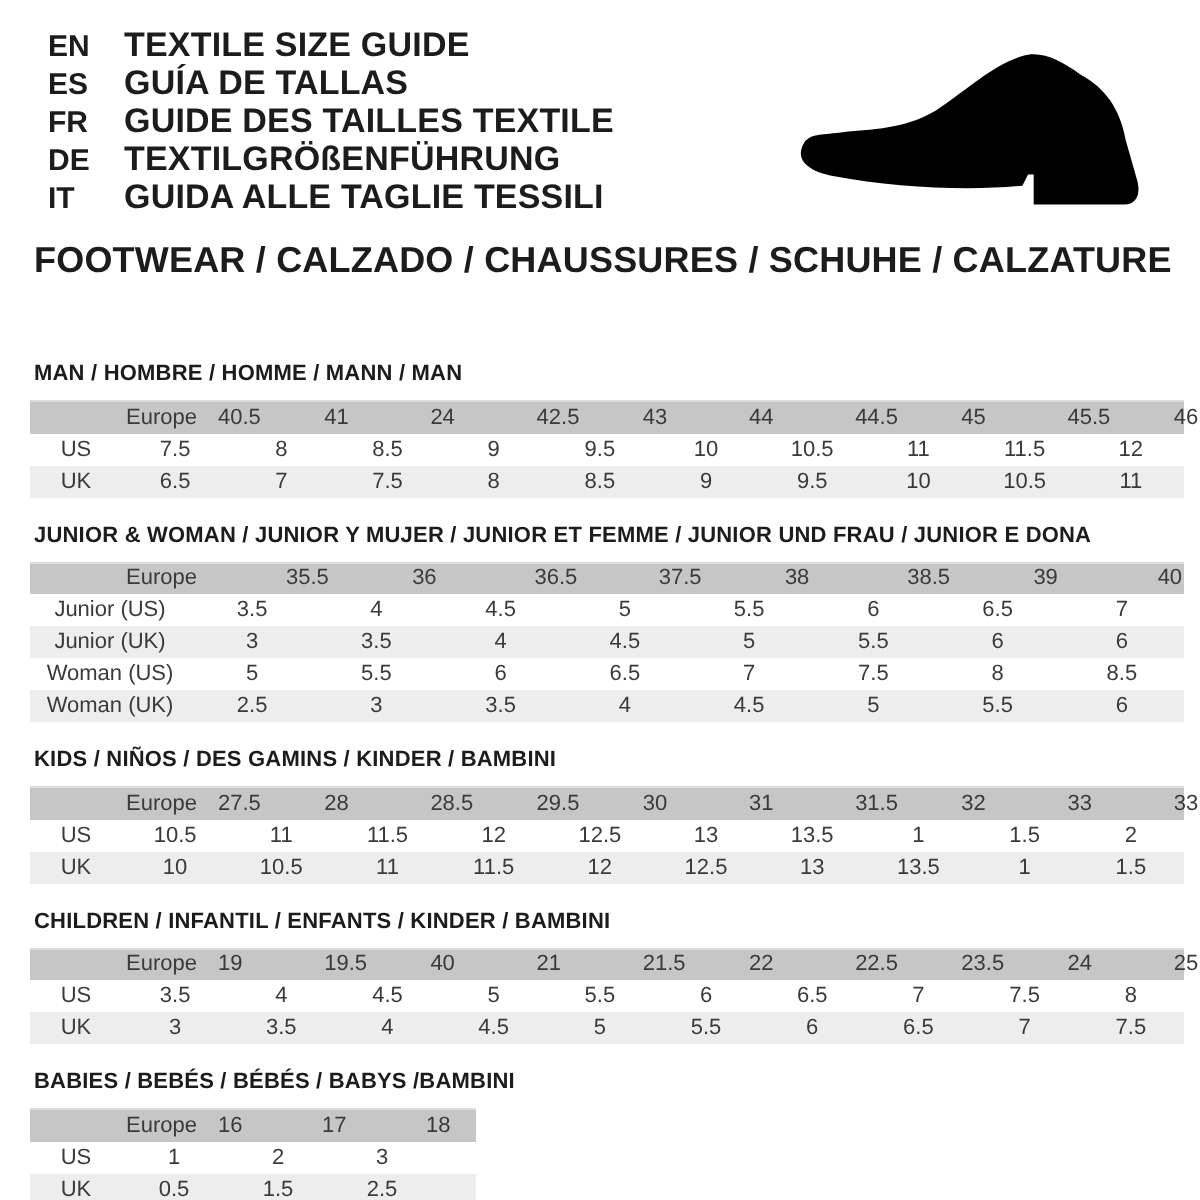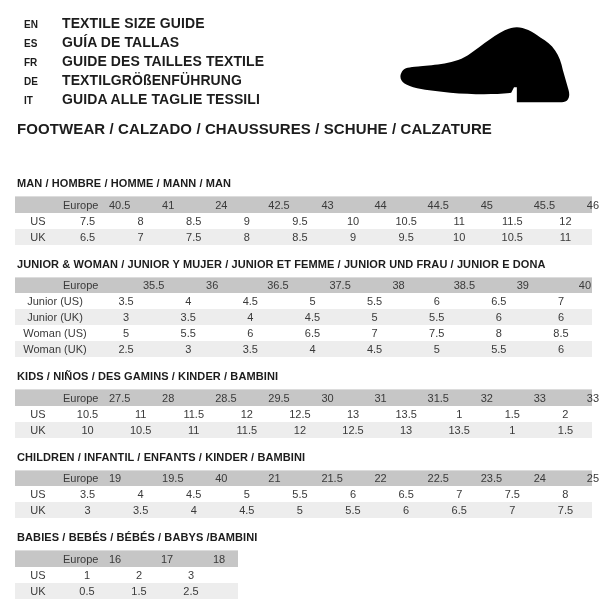--- a/index.html
+++ b/index.html
@@ -14,26 +14,26 @@
   body{
     width:600px;height:600px;overflow:hidden;background:#ffffff;
     font-family:"Liberation Sans", sans-serif;
     -webkit-font-smoothing:antialiased;
   }
   .page{position:relative;width:600px;height:600px;}
 
   
   .lang-list{padding-top:13px;margin-left:24px;}
   .lang-row{height:19px;line-height:19px;white-space:nowrap;}
-  .lang-code{display:inline-block;width:38px;font-weight:bold;font-size:10px;color:var(--title-text);}
-  .lang-label{font-weight:bold;font-size:14px;color:var(--title-text);letter-spacing:.1px;}
+  .lang-code{display:inline-block;width:38px;font-weight:bold;font-size:15px;color:var(--title-text);}
+  .lang-label{font-weight:bold;font-size:17px;color:var(--title-text);letter-spacing:.1px;}
 
   .category{
     margin:12px 0 0 17px;
-    font-size:15px;font-weight:bold;color:var(--title-text);
+    font-size:18px;font-weight:bold;color:var(--title-text);
     letter-spacing:.1px;
   }
 
   .shoe{position:absolute;top:12px;left:388px;width:190px;height:94px;}
   .shoe svg{width:100%;height:100%;}
 
   
   .tables{margin:0 8px 0 15px;}
   .size-section{margin-top:13px;}
   .size-section.first{margin-top:40px;}

